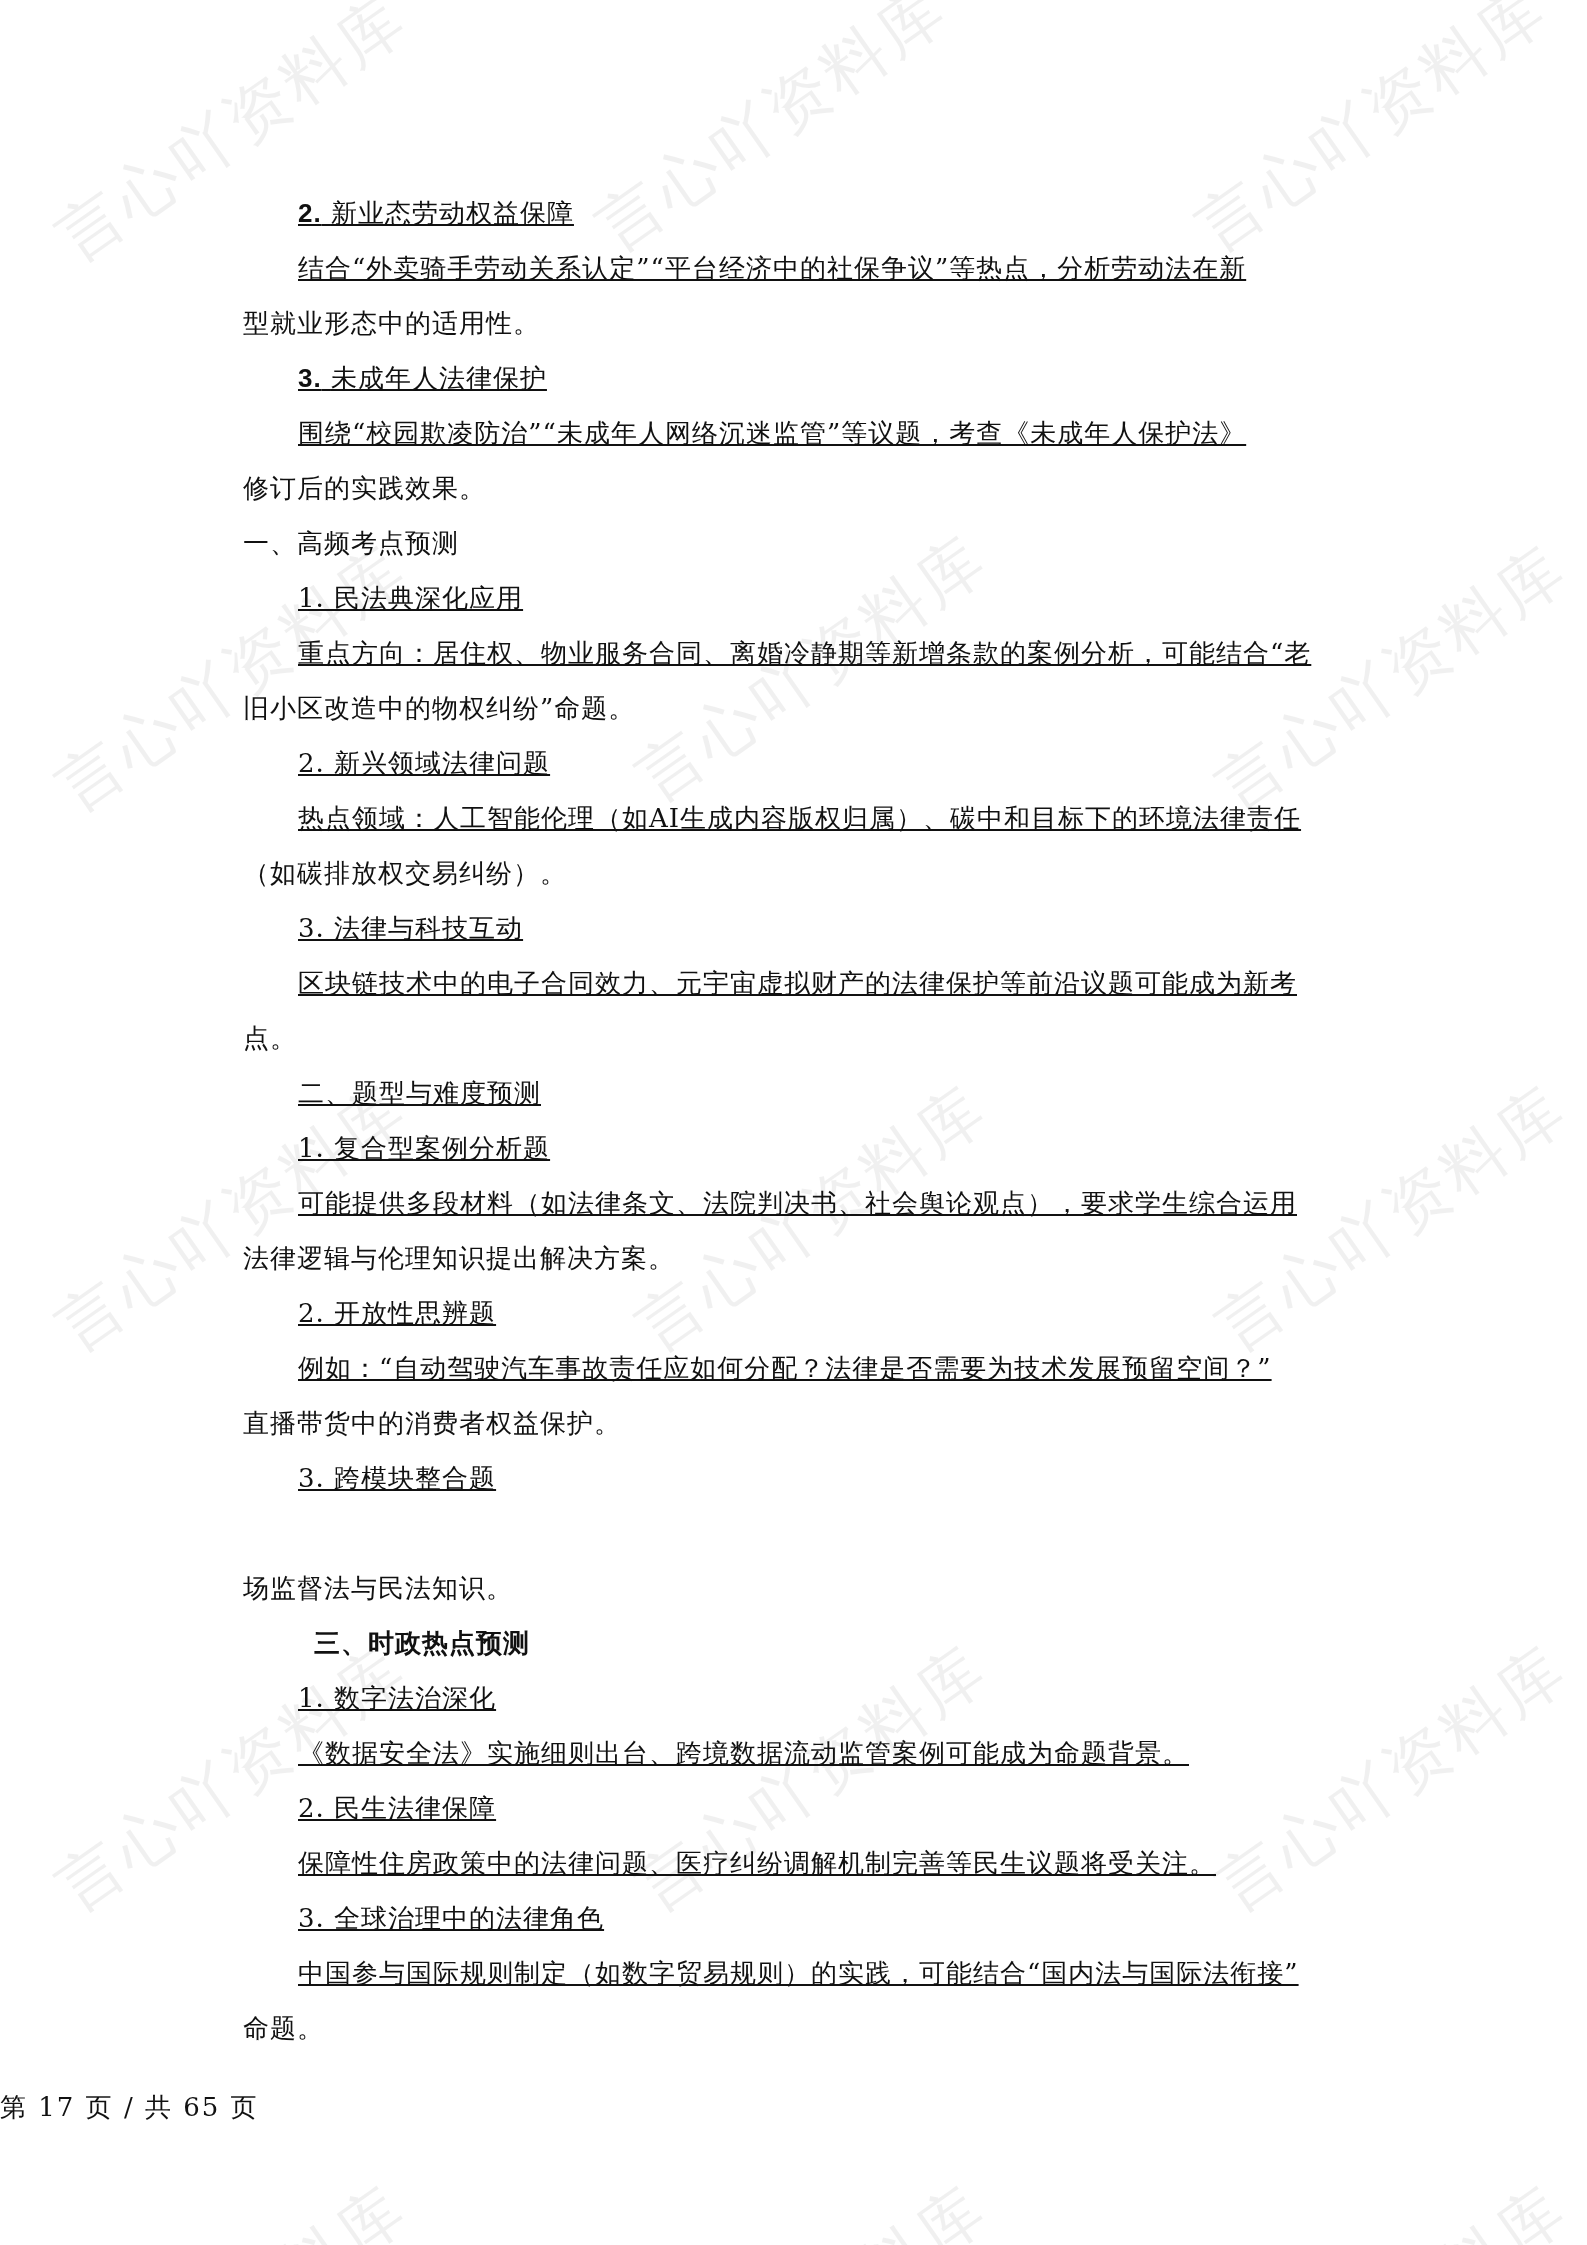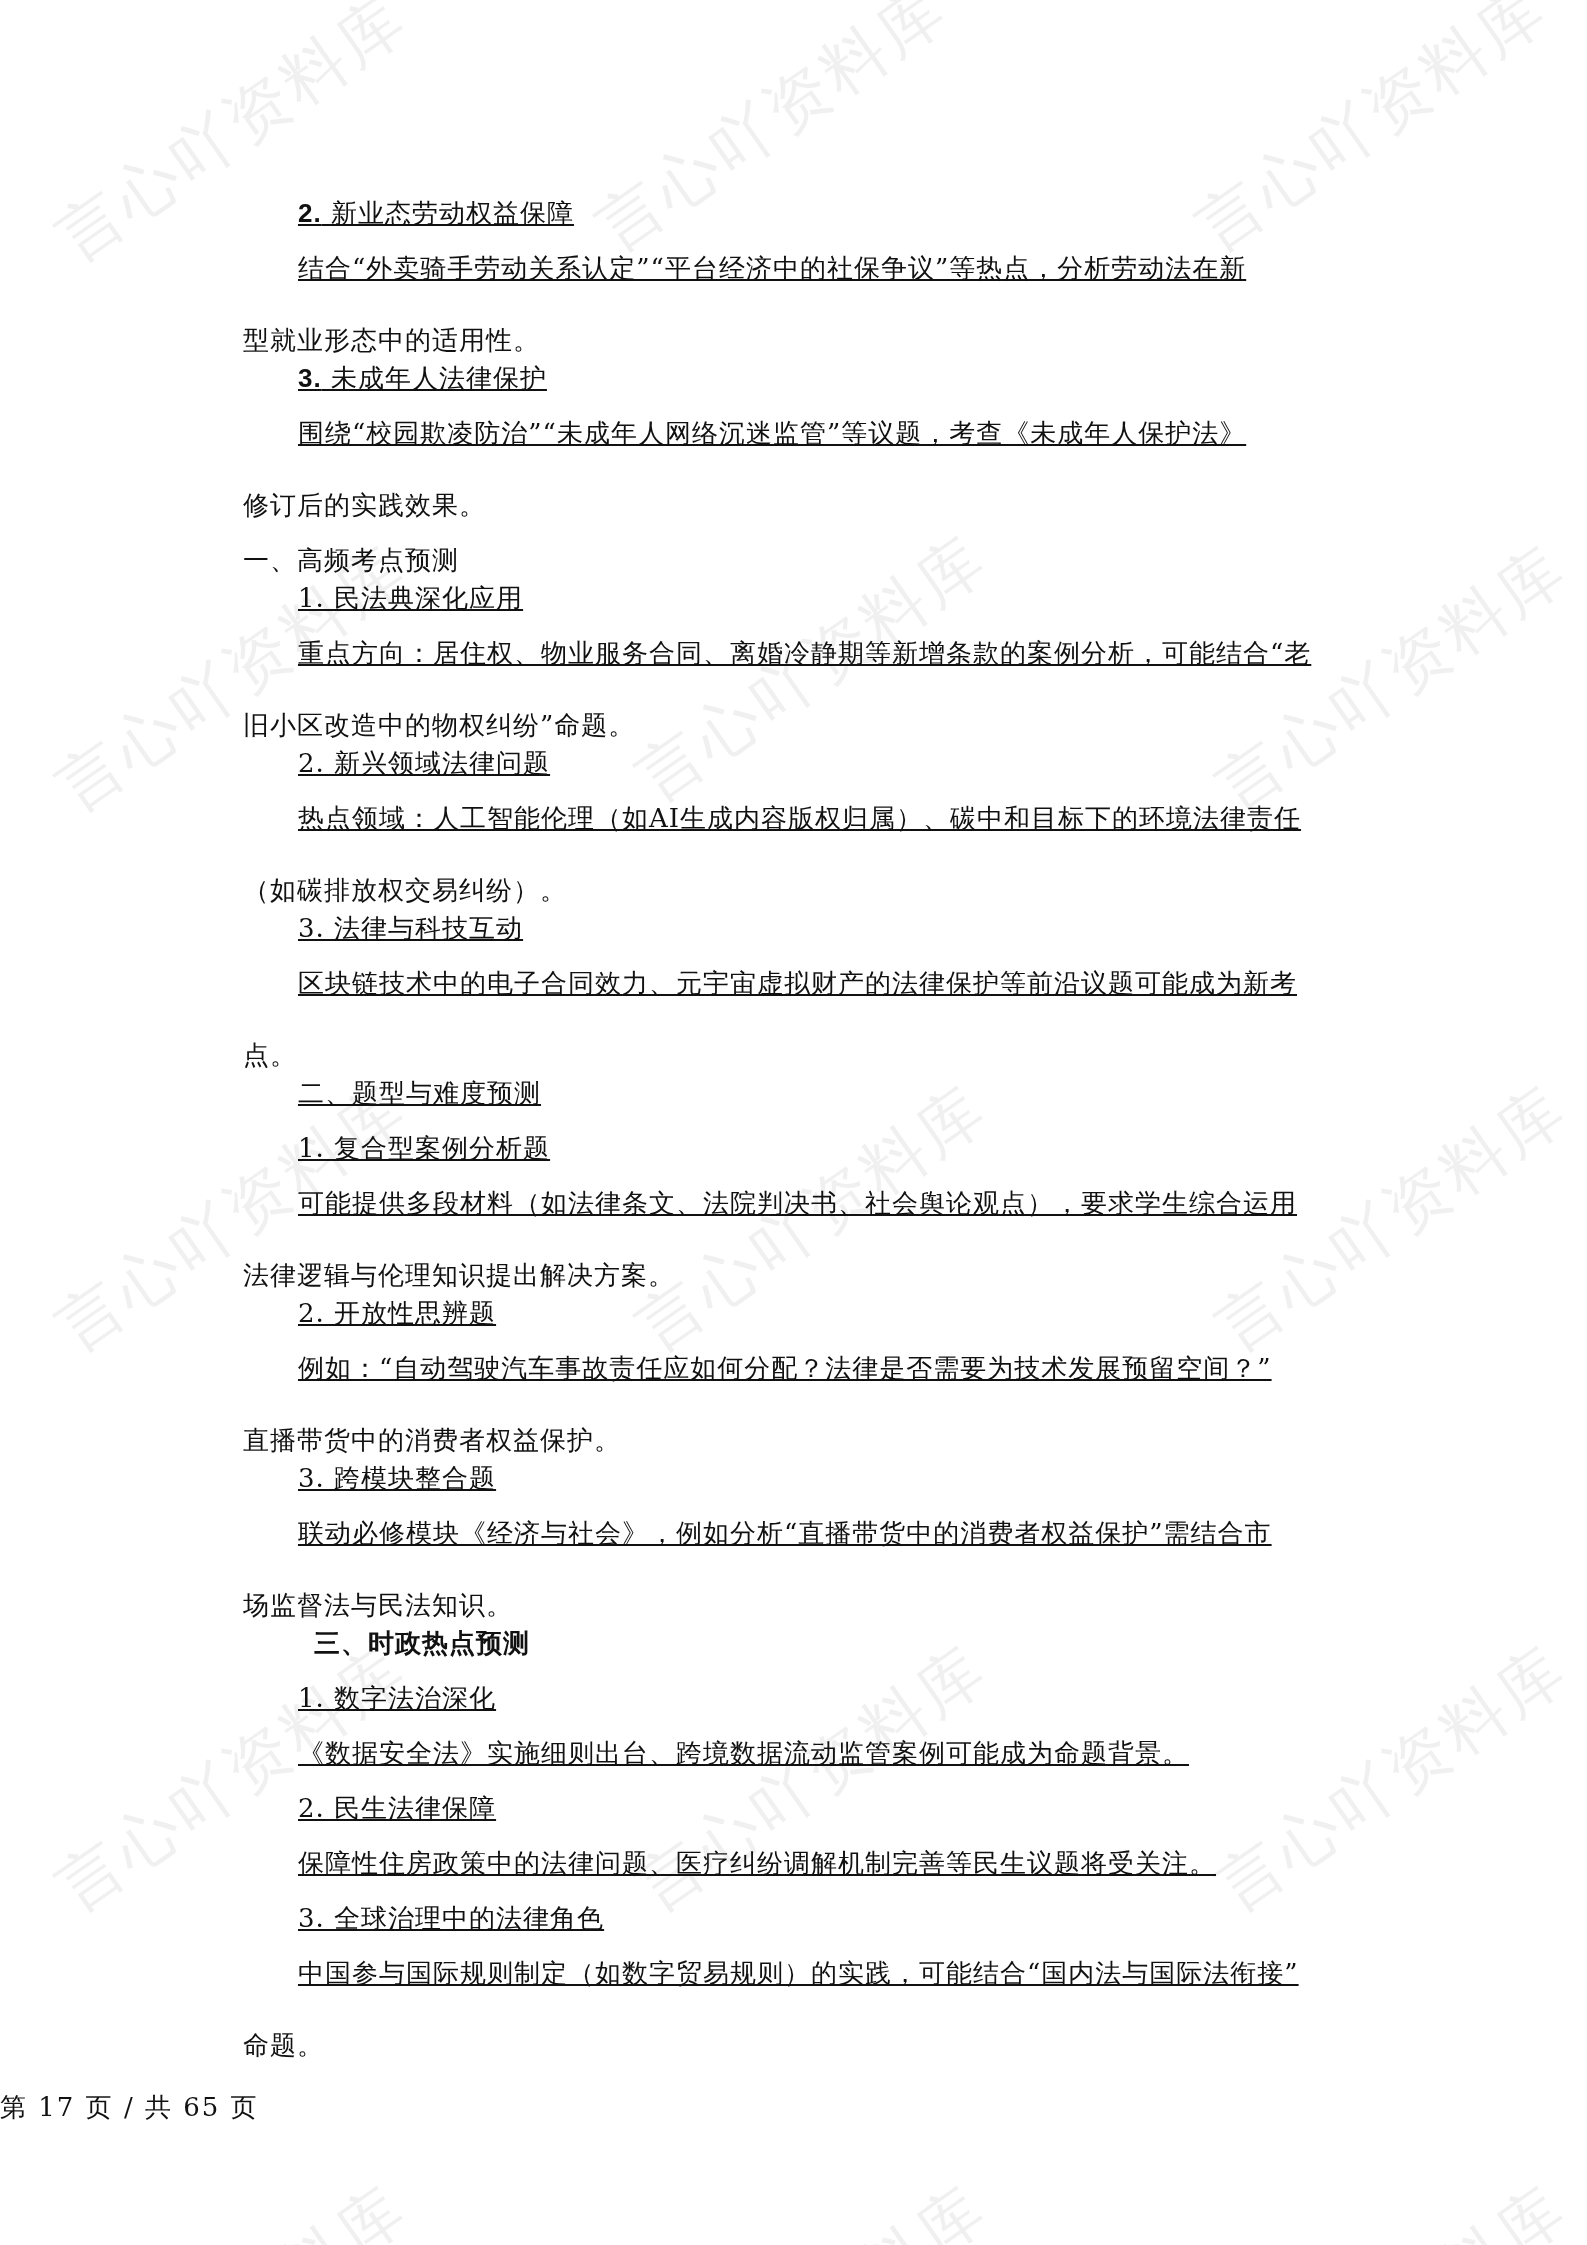--- a/index.html
+++ b/index.html
@@ -3,21 +3,21 @@
 <meta charset="utf-8">
 <style>
   html, body { margin: 0; padding: 0; background: #ffffff; }
   body { width: 1587px; height: 2245px; position: relative; overflow: hidden;
          font-family: "DejaVu Serif", "Liberation Serif", serif; color: #111111; }
   .page { position: absolute; left: 0; top: 0; width: 1587px; height: 2245px; }
   .watermark-layer { position: absolute; left: 0; top: 0; width: 1587px; height: 2245px; pointer-events: none; overflow: hidden; }
   .wm { position: absolute; font-family: "DejaVu Sans", sans-serif; font-size: 64px; color: rgba(0,0,0,0.06);
         transform: rotate(-35deg); transform-origin: left top; white-space: nowrap; letter-spacing: 4px; }
   .line { position: absolute; font-size: 26px; line-height: 34px; white-space: nowrap; letter-spacing: 1px; }
-  .flush { left: 243px; margin-top: 17px; }
+  .flush { left: 243px; }
   .indent { left: 298px; text-decoration: underline; }
   .indent2 { left: 314px; font-weight: bold; }
   .bold-num { font-family: "Liberation Sans", sans-serif; font-weight: bold; }
   .footer { position: absolute; top: 2052px; left: 0; width: 1587px; text-align: left;
             font-size: 26px; letter-spacing: 2px; }
 </style>
 </head>
 <body>
 
 <div class="page">
@@ -60,21 +60,20 @@
   <div class="line flush" style="top:1021px">点。</div>
 
   <div class="line indent" style="top:1076px">二、题型与难度预测</div>
   <div class="line indent" style="top:1131px">1. 复合型案例分析题</div>
   <div class="line indent" style="top:1186px">可能提供多段材料（如法律条文、法院判决书、社会舆论观点），要求学生综合运用</div>
   <div class="line flush" style="top:1241px">法律逻辑与伦理知识提出解决方案。</div>
   <div class="line indent" style="top:1296px">2. 开放性思辨题</div>
   <div class="line indent" style="top:1351px">例如：“自动驾驶汽车事故责任应如何分配？法律是否需要为技术发展预留空间？”</div>
   <div class="line flush" style="top:1406px">直播带货中的消费者权益保护。</div>
   <div class="line indent" style="top:1461px">3. 跨模块整合题</div>
-  <div class="line indent" style="top:1516px">联动必修模块《经济与社会》，例如分析“直播带货中的消费者权益保护”需结合市</div>
   <div class="line flush" style="top:1571px">场监督法与民法知识。</div>
 
   <div class="line indent2" style="top:1626px">三、时政热点预测</div>
   <div class="line indent" style="top:1681px">1. 数字法治深化</div>
   <div class="line indent" style="top:1736px">《数据安全法》实施细则出台、跨境数据流动监管案例可能成为命题背景。</div>
   <div class="line indent" style="top:1791px">2. 民生法律保障</div>
   <div class="line indent" style="top:1846px">保障性住房政策中的法律问题、医疗纠纷调解机制完善等民生议题将受关注。</div>
   <div class="line indent" style="top:1901px">3. 全球治理中的法律角色</div>
   <div class="line indent" style="top:1956px">中国参与国际规则制定（如数字贸易规则）的实践，可能结合“国内法与国际法衔接”</div>
   <div class="line flush" style="top:2011px">命题。</div>

